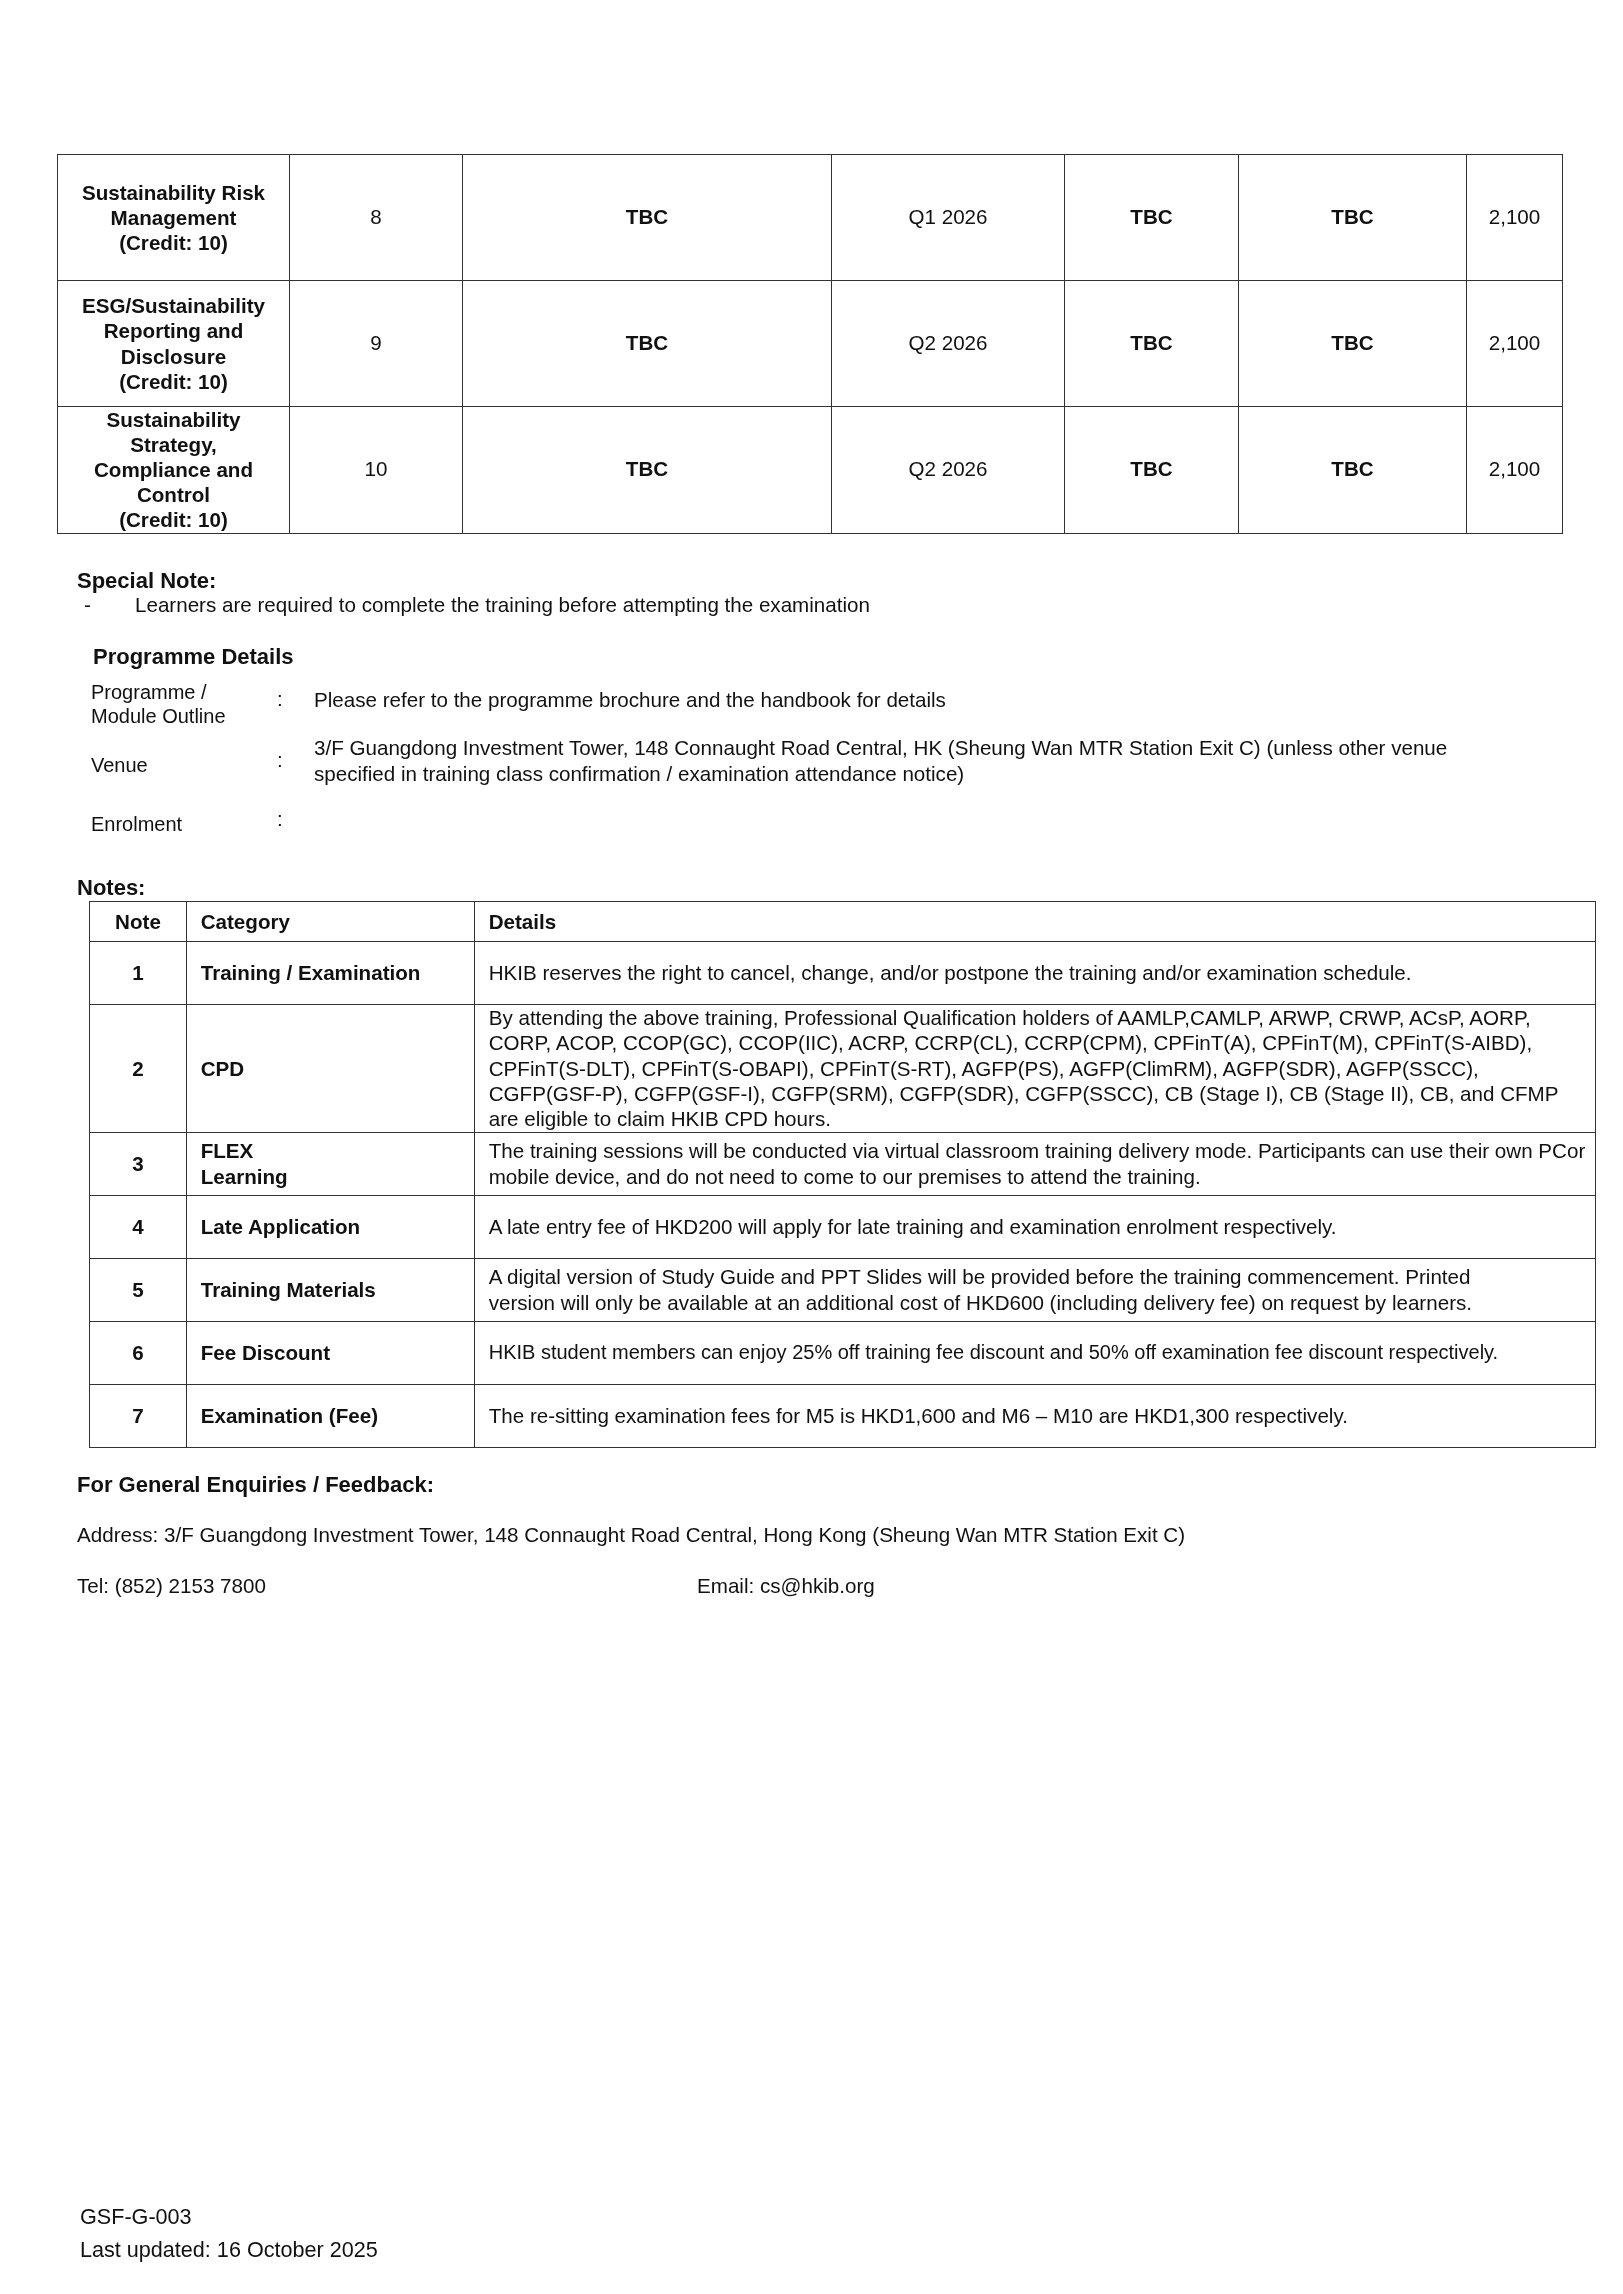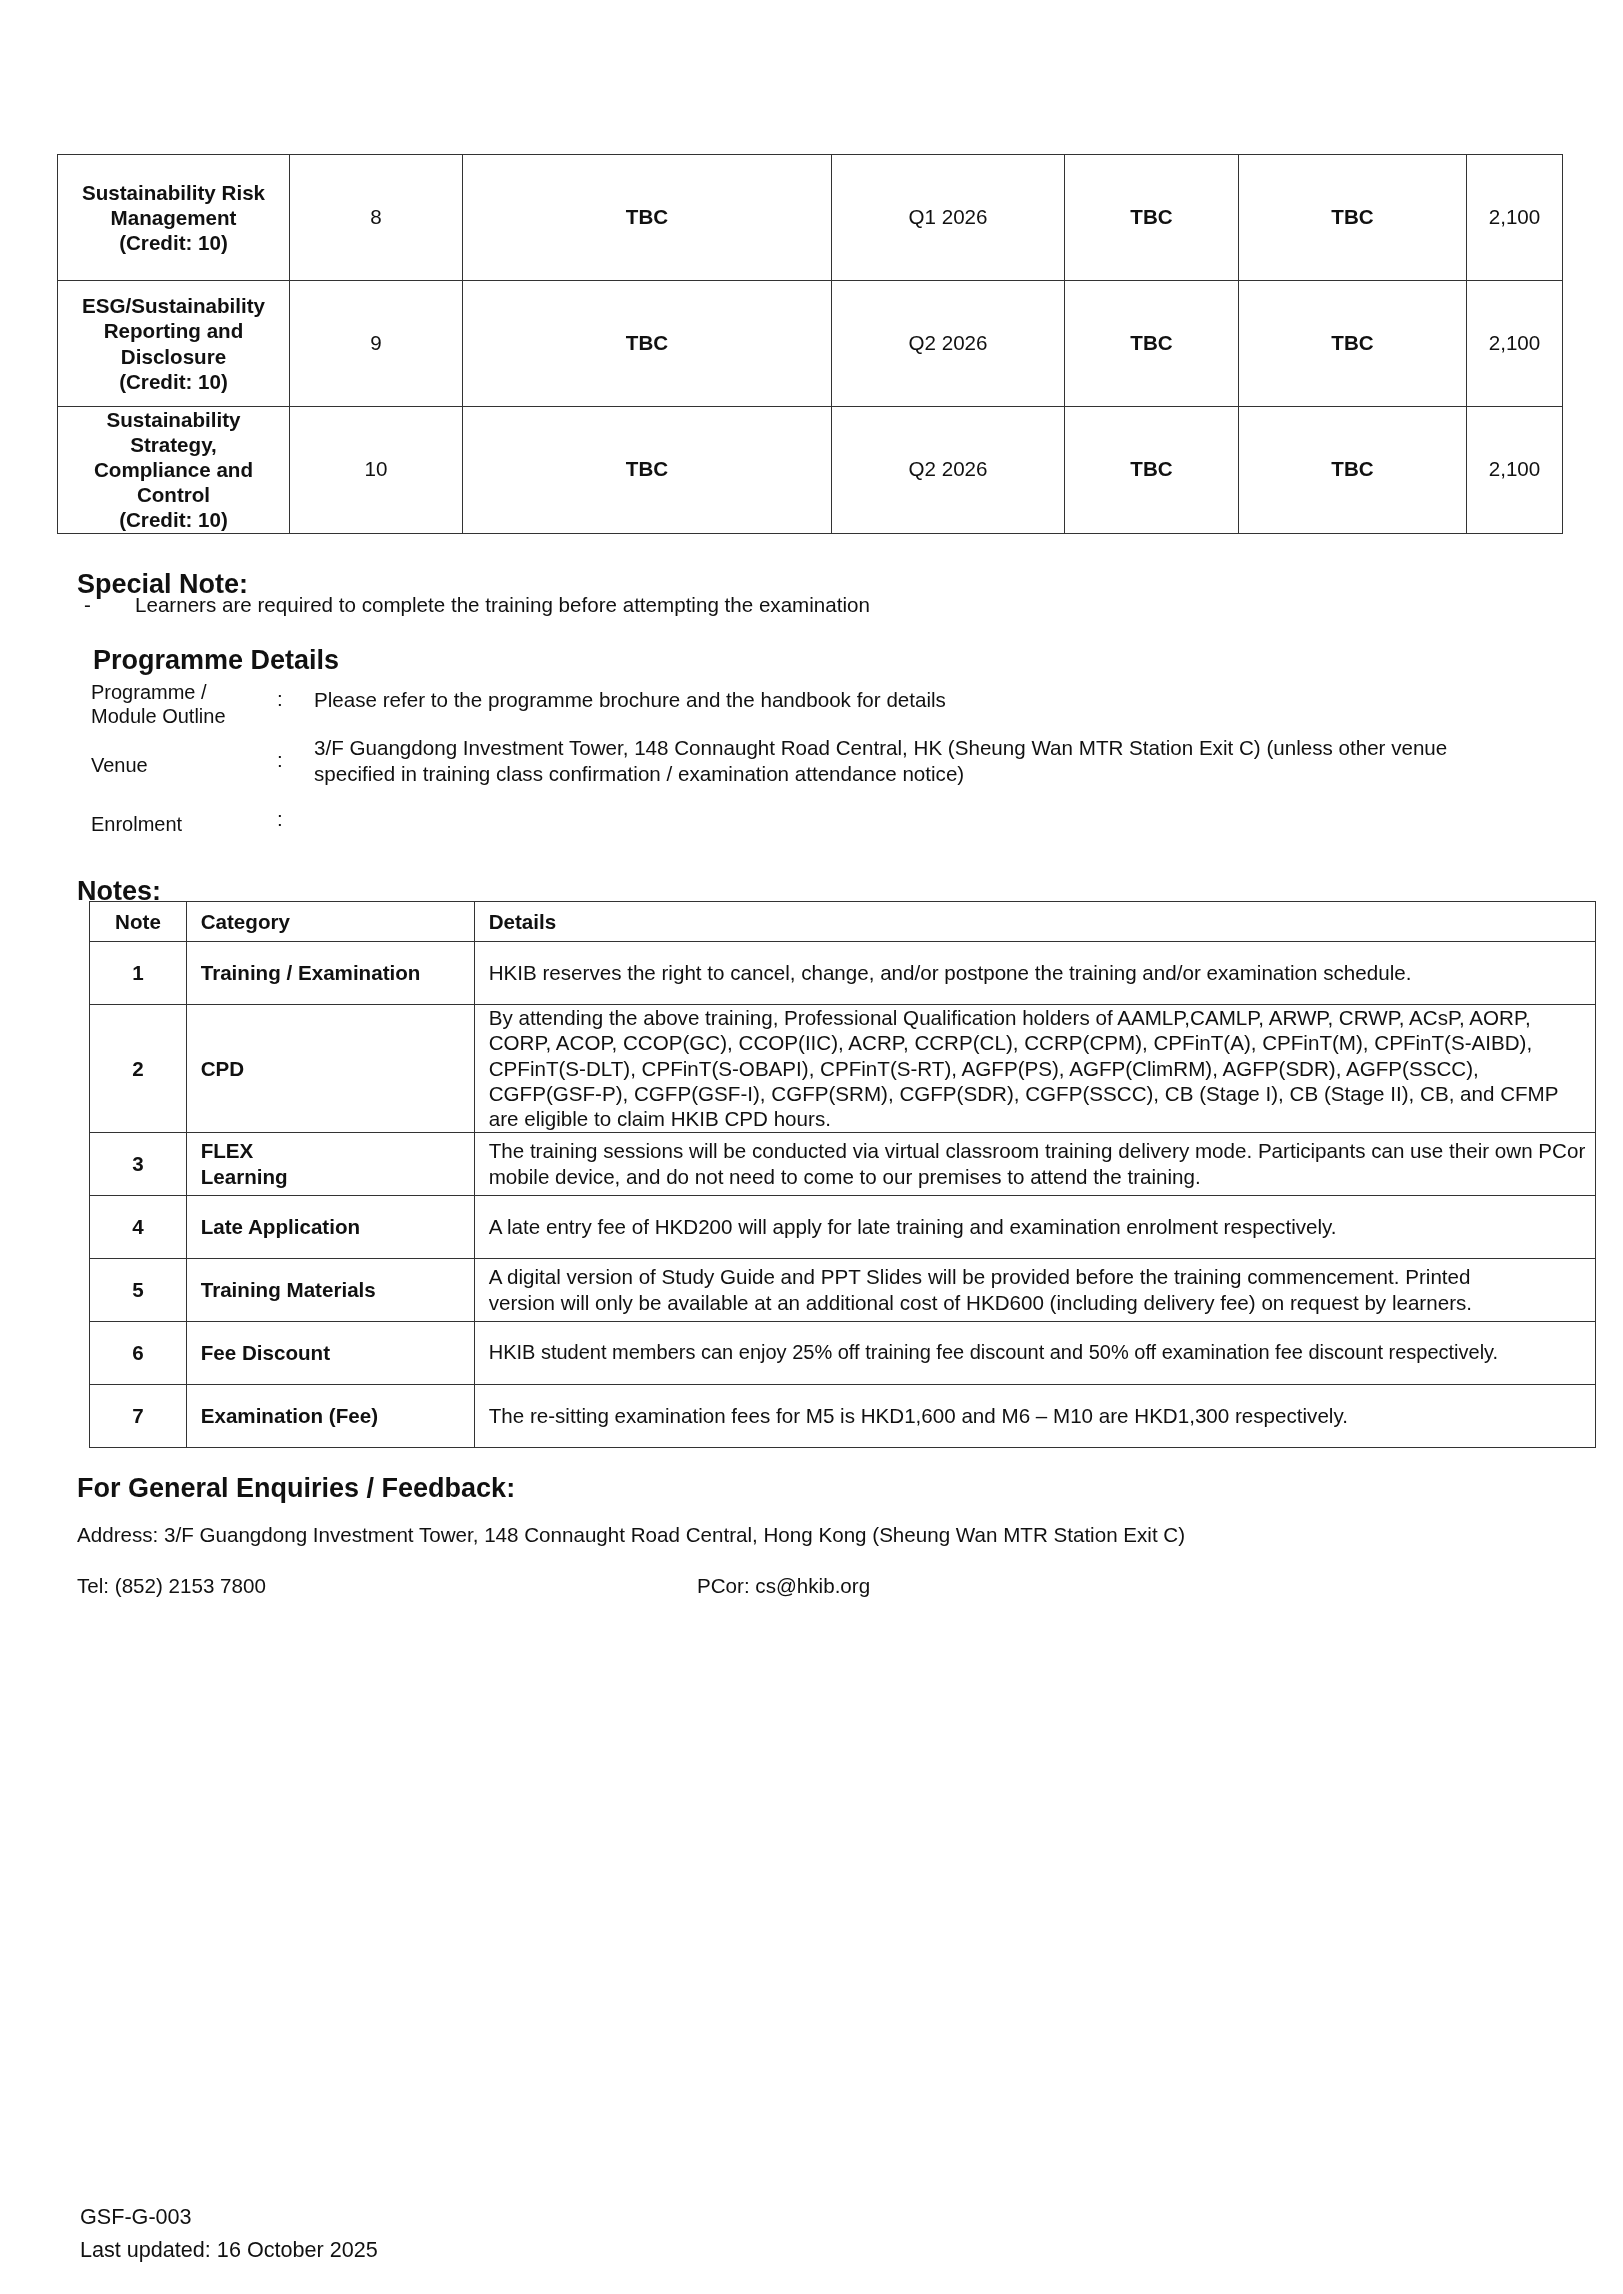--- a/index.html
+++ b/index.html
@@ -16,21 +16,21 @@
     }
     #schedule td {
       border: 1.6px solid #333; text-align: center; vertical-align: middle;
       padding: 0 3.9px; font-size: 20.6px;
     }
     #schedule tr { height: 126px; }
     #schedule td.module { font-weight: bold; line-height: 1.22; }
     #schedule td.bold { font-weight: bold; }
 
     .abs { position: absolute; }
-    .heading { font-weight: bold; font-size: 27px; text-align: center; }
+    .heading { font-weight: bold; font-size: 22px; text-align: center; }
 
     
     .pd-row { position: absolute; left: 91px; display: flex; align-items: center; }
     .pd-label { width: 186px; font-size: 20px; line-height: 1.2; margin-top: 8px; }
     .pd-colon { width: 37px; text-align: left; }
     .pd-value { font-size: 20.6px; line-height: 1.25; }
     a.link { color: #1a0dab; text-decoration: underline; color: #1f1fbf; }
 
     
     #notes {
@@ -189,17 +189,17 @@
       <td class="c-note">7</td>
       <td class="cat">Examination (Fee)</td>
       <td>The re-sitting examination fees for M5 is HKD1,600 and M6 – M10 are HKD1,300 respectively.</td>
     </tr>
   </tbody>
 </table>
 
 <div class="abs heading" style="left:77px; top:1472px;">For General Enquiries / Feedback:</div>
 <div class="abs footer-text" style="left:77px; top:1523px;">Address: 3/F Guangdong Investment Tower, 148 Connaught Road Central, Hong Kong (Sheung Wan MTR Station Exit C)</div>
 <div class="abs footer-text" style="left:77px; top:1574px;">Tel: (852) 2153 7800</div>
-<div class="abs footer-text" style="left:697px; top:1574px;">PCor: cs@hkib.org</div>
+<div class="abs footer-text" style="left:697px; top:1574px;">Email: cs@hkib.org</div>
 
 <div class="abs doc-code" style="left:80px; top:2204px;">GSF-G-003</div>
 <div class="abs doc-code" style="left:80px; top:2237px;">Last updated: 16 October 2025</div>
 
 
 </body></html>

